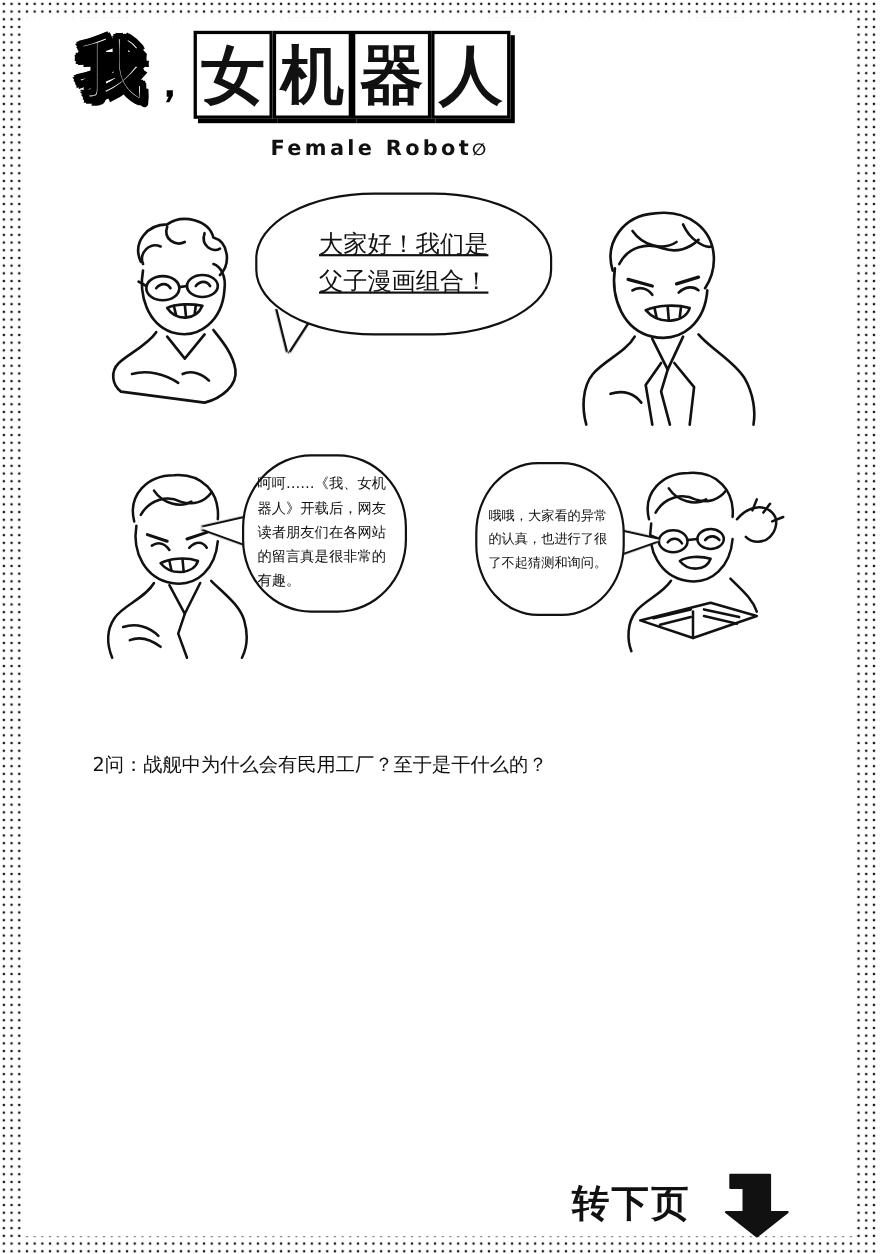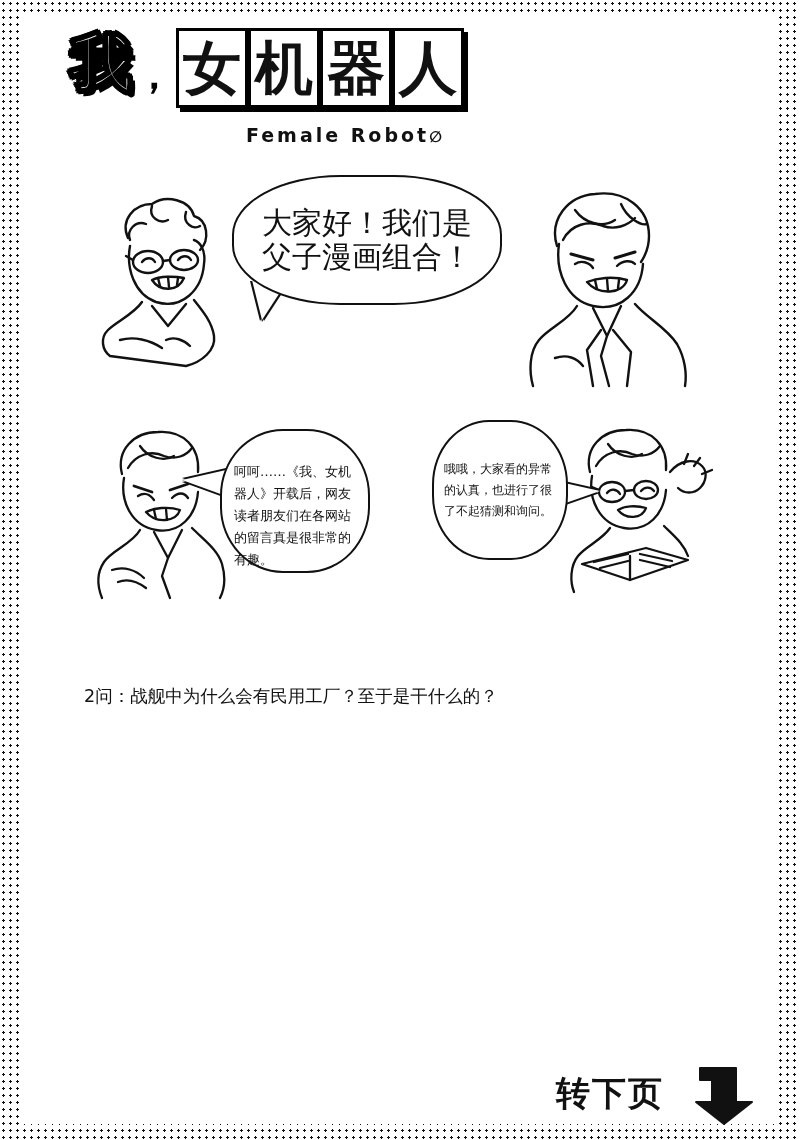--- a/index.html
+++ b/index.html
@@ -146,40 +146,40 @@
     white-space: pre-line;
   }
   .bubble-main {
     left: 172px;
     top: 5px;
     width: 270px;
     height: 130px;
     border-radius: 40% 40% 40% 40% / 46% 46% 46% 46%;
   }
   .bubble-main .btext {
-    font-size: 30px;
+    font-size: 22px;
     line-height: 34px;
+    text-decoration: underline;
   }
   .tail-main {
     position: absolute;
     left: 192px;
     top: 110px;
     width: 0; height: 0;
     border-left: 10px solid transparent;
     border-right: 26px solid transparent;
     border-top: 40px solid #fff;
     filter: drop-shadow(-2px 1px 0 #111) drop-shadow(2px 1px 0 #111);
   }
   .bubble-left2 {
     left: 160px;
-    top: 259px;
+    top: 243px;
     width: 150px;
     height: 144px;
     border-radius: 42% 42% 42% 42% / 46% 46% 46% 46%;
-    align-items: flex-end;
   }
   .bubble-left2 .btext {
     font-size: 13px;
     line-height: 22px;
     padding: 0 12px;
   }
   .tail-left2 {
     position: absolute;
     left: 122px;
     top: 300px;
@@ -235,21 +235,20 @@
   .gap-lg { height: 26px; }
 
   
   .footer {
     position: absolute;
     left: 520px;
     top: 1062px;
     display: flex;
     align-items: center;
     gap: 26px;
-    margin-left: 36px;
   }
   .footer-text {
     font-family: "DejaVu Sans", sans-serif;
     font-weight: bold;
     font-size: 34px;
     color: #111;
     letter-spacing: 2px;
   }
 </style>
 </head>

